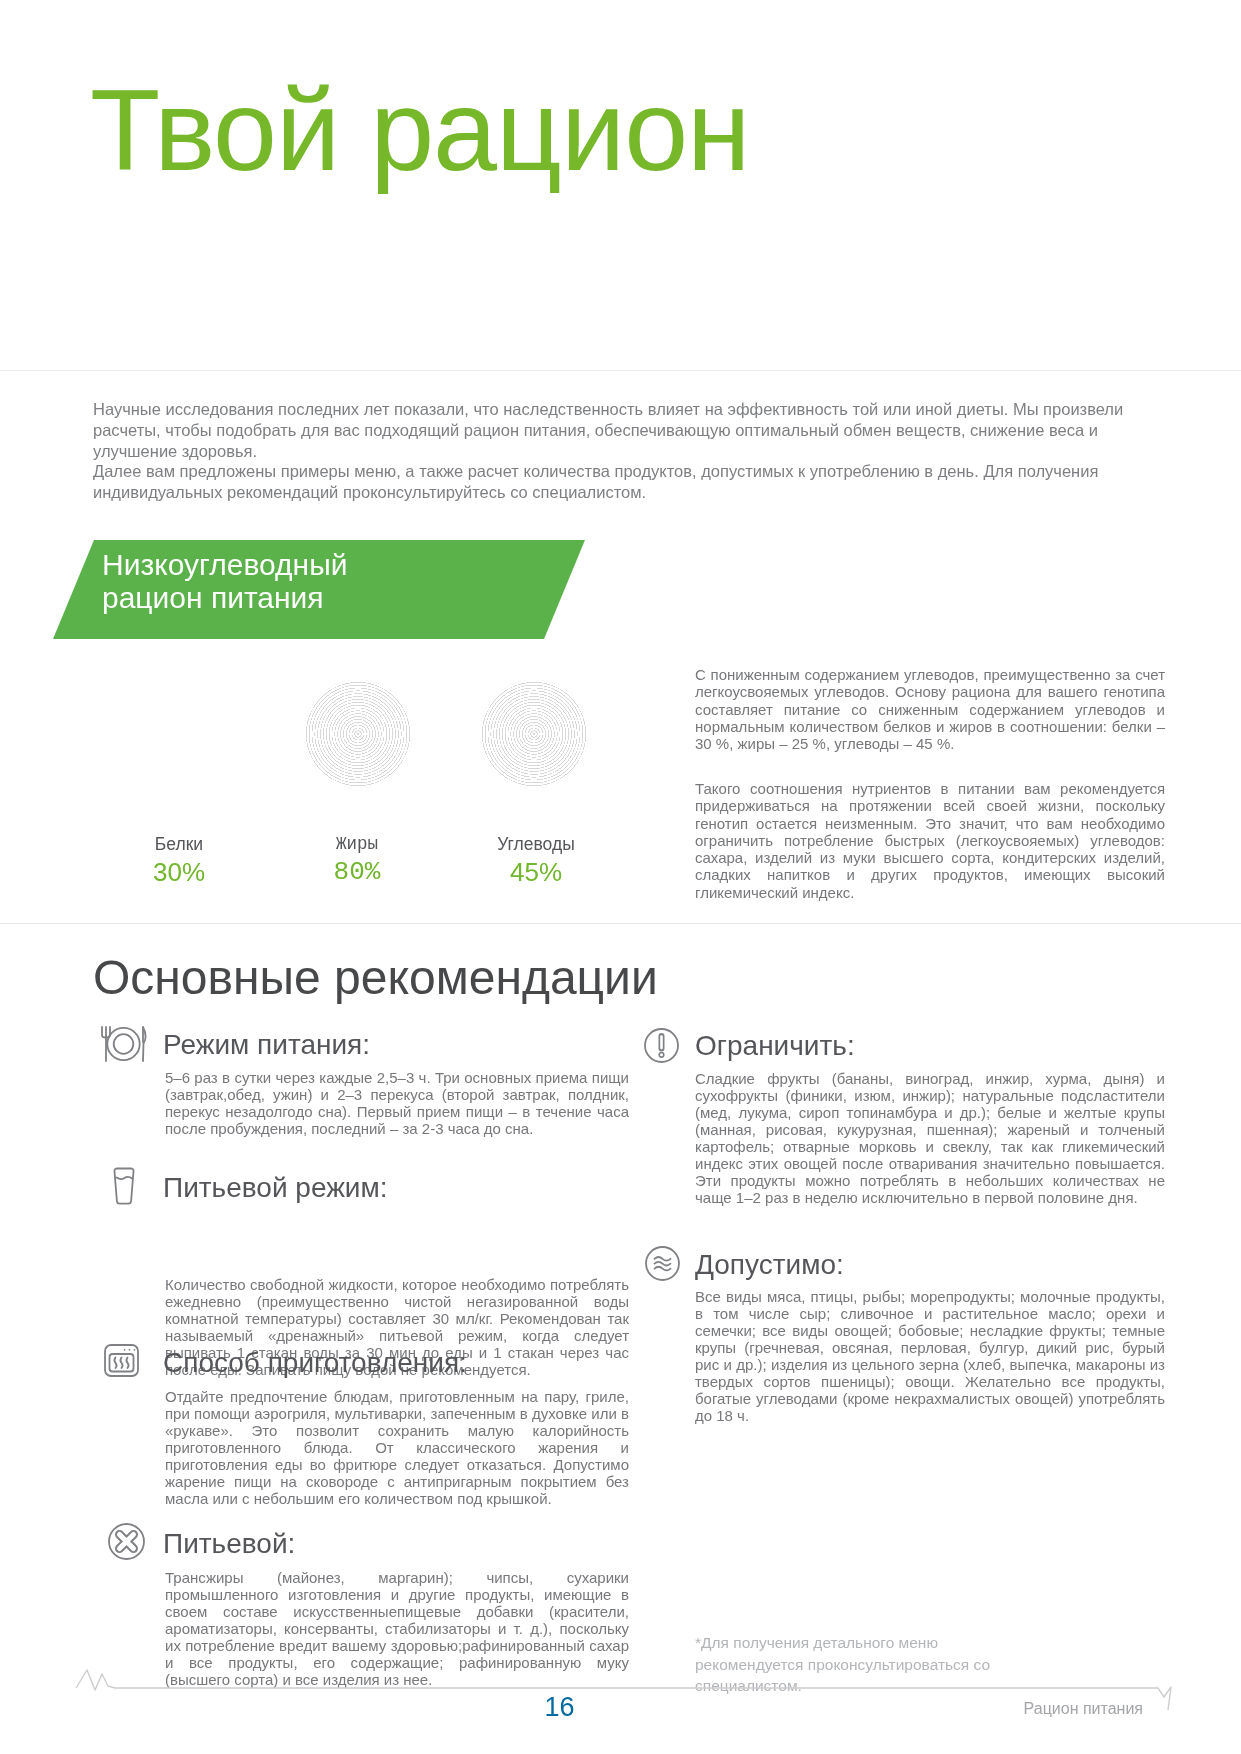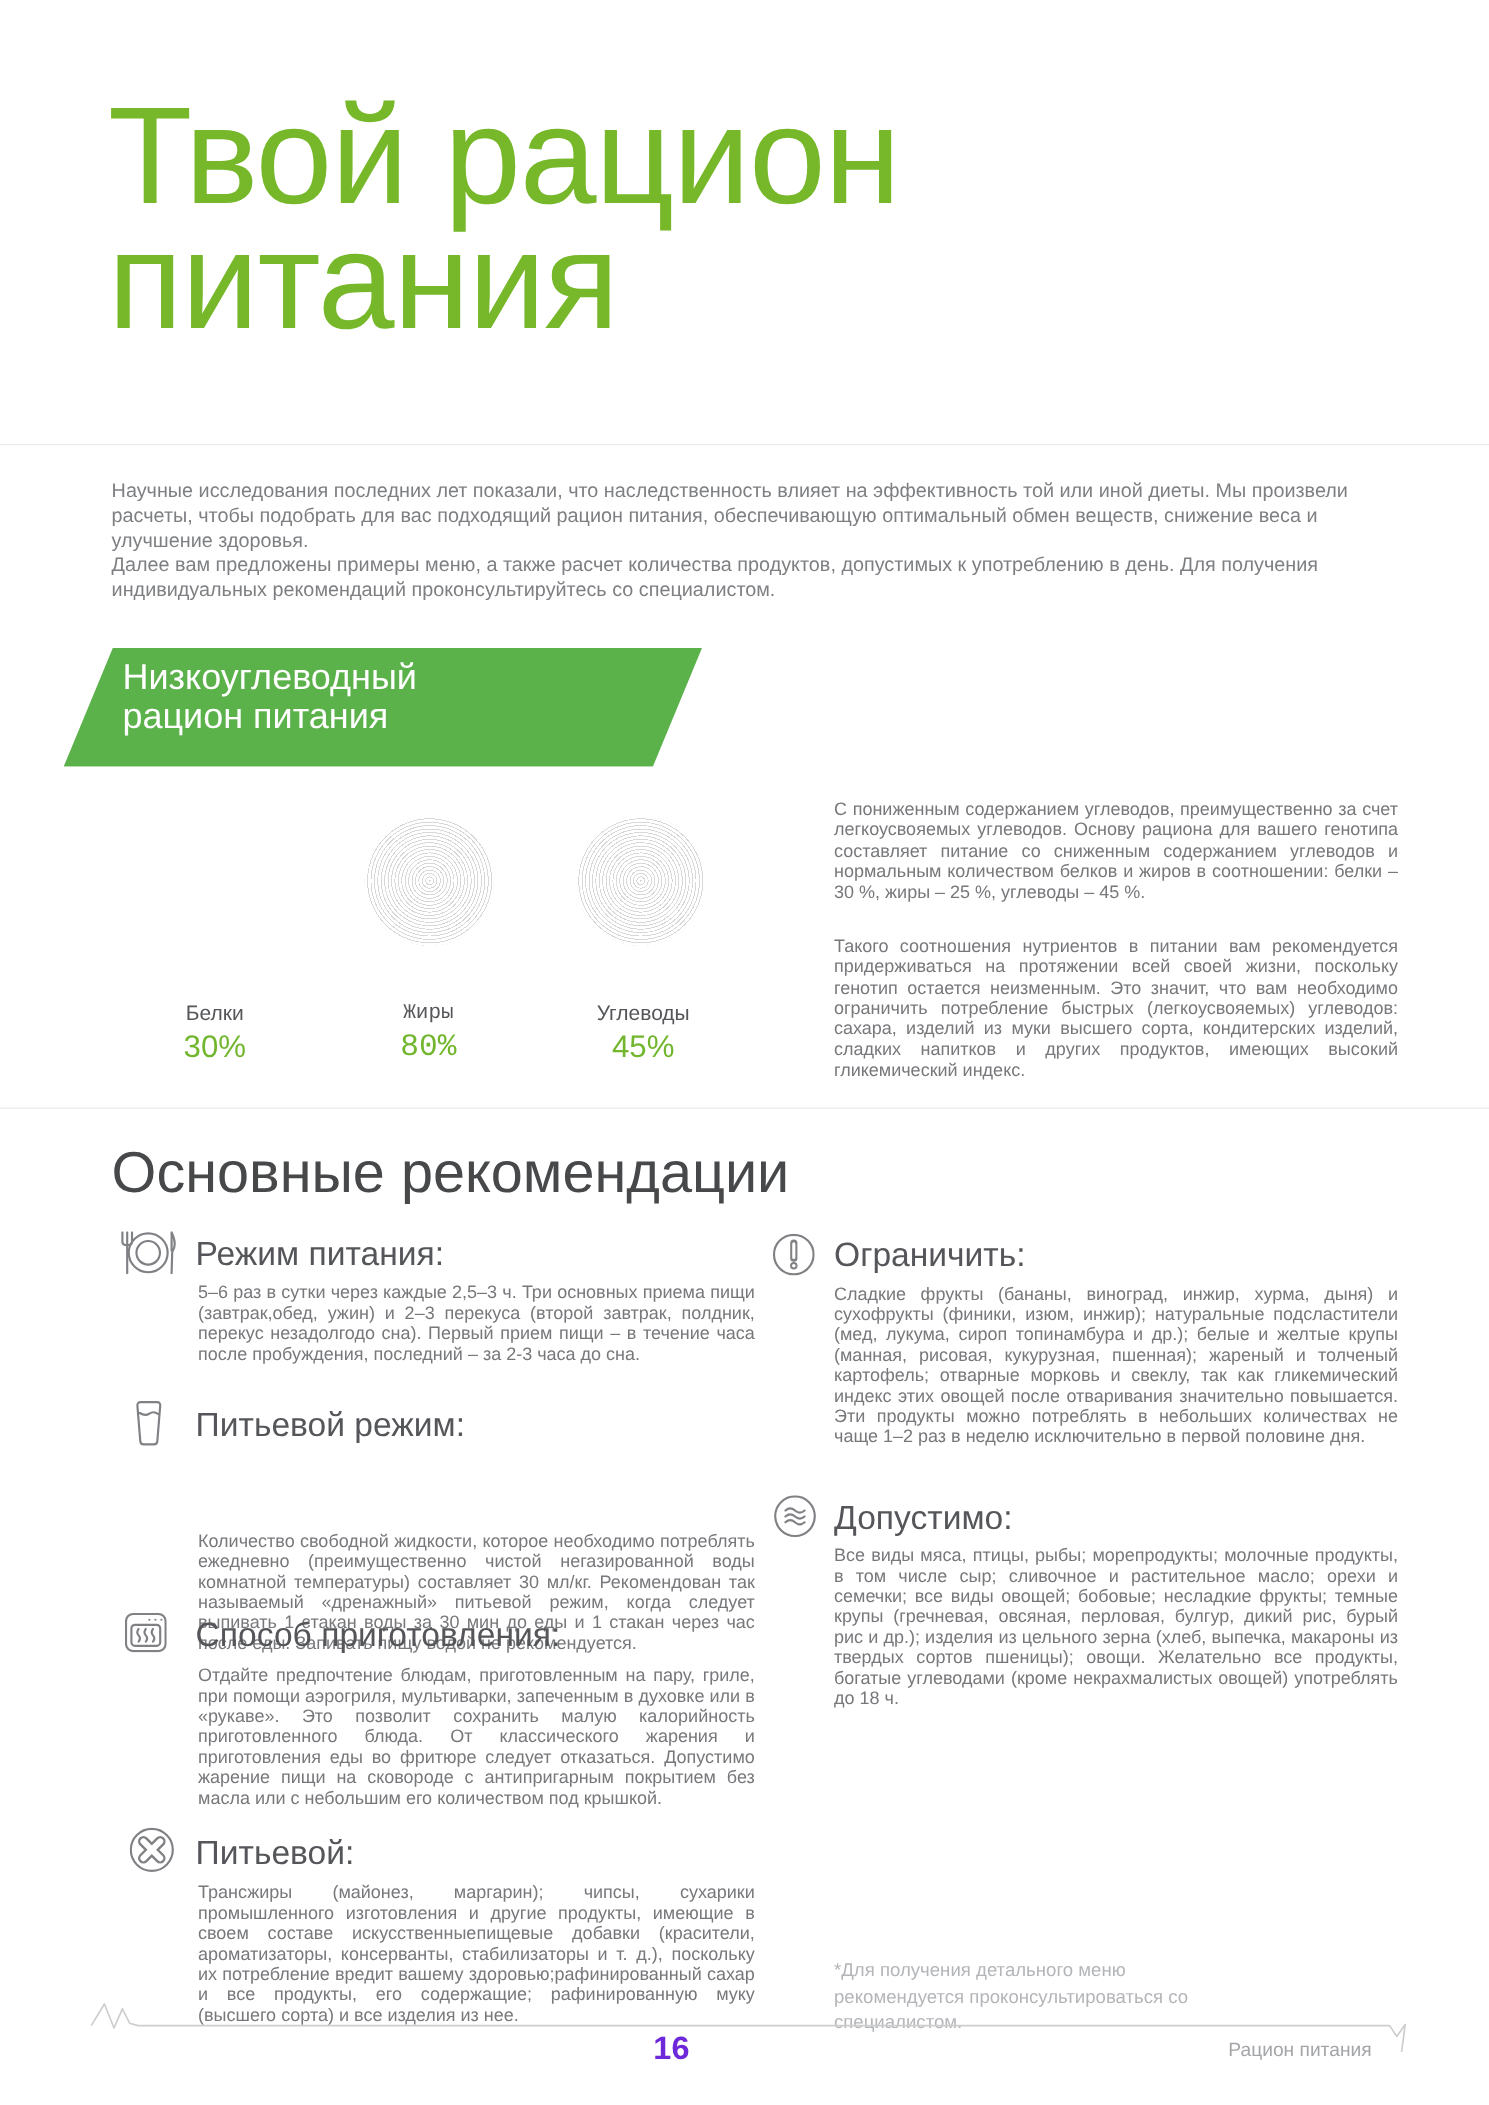--- a/index.html
+++ b/index.html
@@ -40,32 +40,31 @@
   .block-body{font-size:15px;line-height:17px;color:#77787b;text-align:justify;}
   .col-l.block-title{left:163px;} .col-l.block-body{left:165px;width:464px;}
   .col-r.block-title{left:695px;} .col-r.block-body{left:695px;width:470px;}
 
   .icon{color:#7f8184;}
   .icon svg{display:block;}
 
   .footnote{left:695px;top:1632px;width:352px;font-size:15.5px;line-height:21.5px;color:#b3b5b8;}
   .footer-rule{left:0;top:1664px;width:1241px;height:60px;pointer-events:none;}
   .page-number{left:0;top:1692px;width:1119px;text-align:center;
-               font-size:27px;line-height:30px;color:#6d28d9;font-weight:bold;}
+               font-size:27px;line-height:30px;color:#0369a1;}
   .footer-label{left:943px;top:1700px;width:200px;text-align:right;
                 font-size:16px;line-height:18px;color:#a3a5a8;}
 </style>
 </head>
 <body>
 
 <div class="page">
 
   <div class="abs page-title">
     <div>Твой рацион</div>
-    <div>питания</div>
   </div>
 
   <div class="abs divider d1"></div>
 
   <div class="abs intro p2">Далее вам предложены примеры меню, а также расчет количества продуктов, допустимых к употреблению в день. Для получения индивидуальных рекомендаций проконсультируйтесь со специалистом.</div>
   <div class="abs intro p1">Научные исследования последних лет показали, что наследственность влияет на эффективность той или иной диеты. Мы произвели расчеты, чтобы подобрать для вас подходящий рацион питания, обеспечивающую оптимальный обмен веществ, снижение веса и улучшение здоровья.</div>
 
   <div class="abs banner">
     <div class="banner-inner">
       <div class="banner-line">Низкоуглеводный</div>

